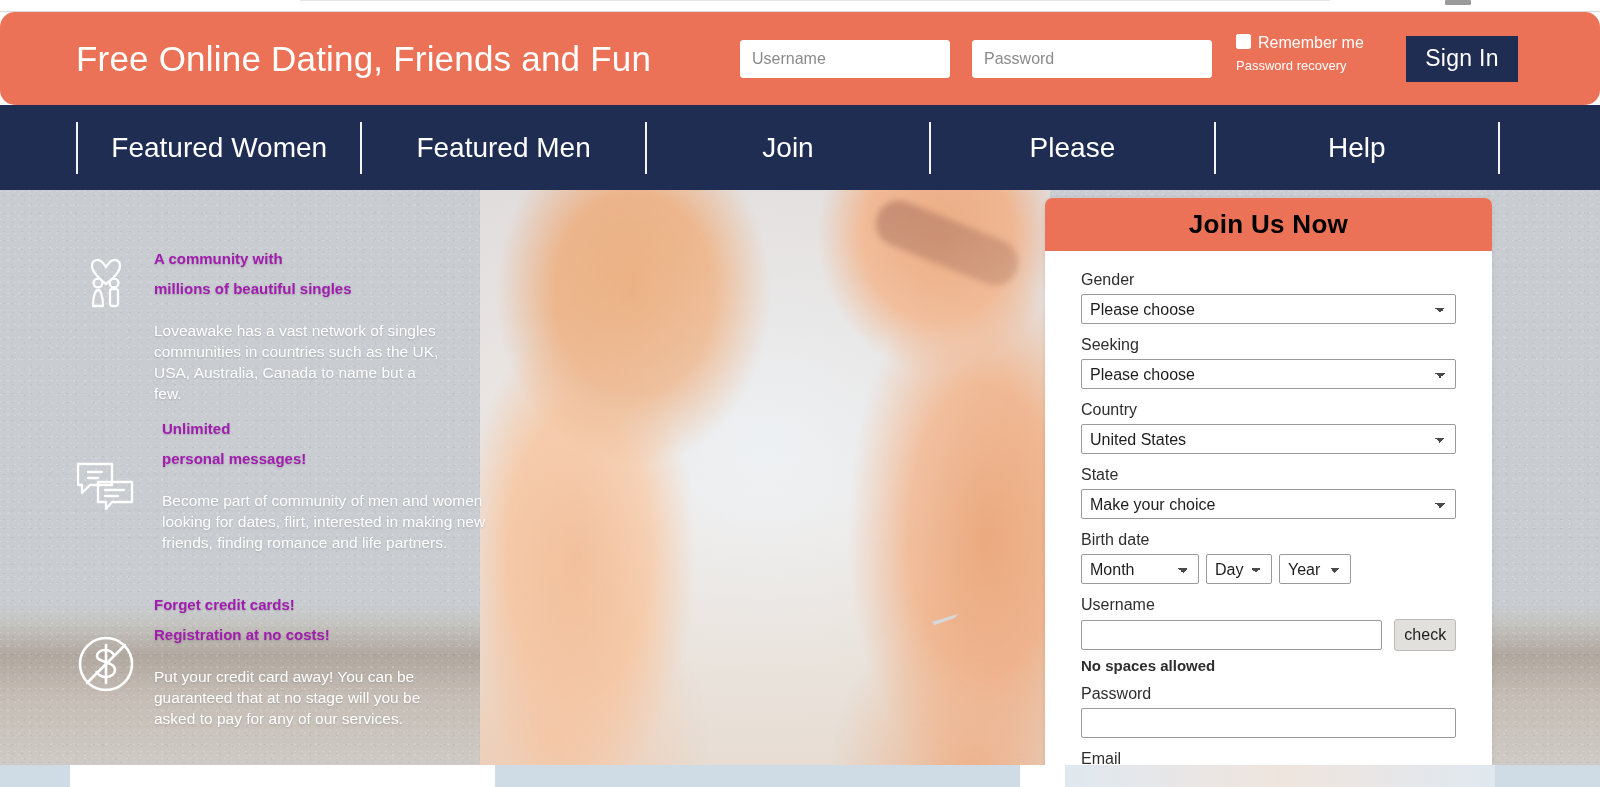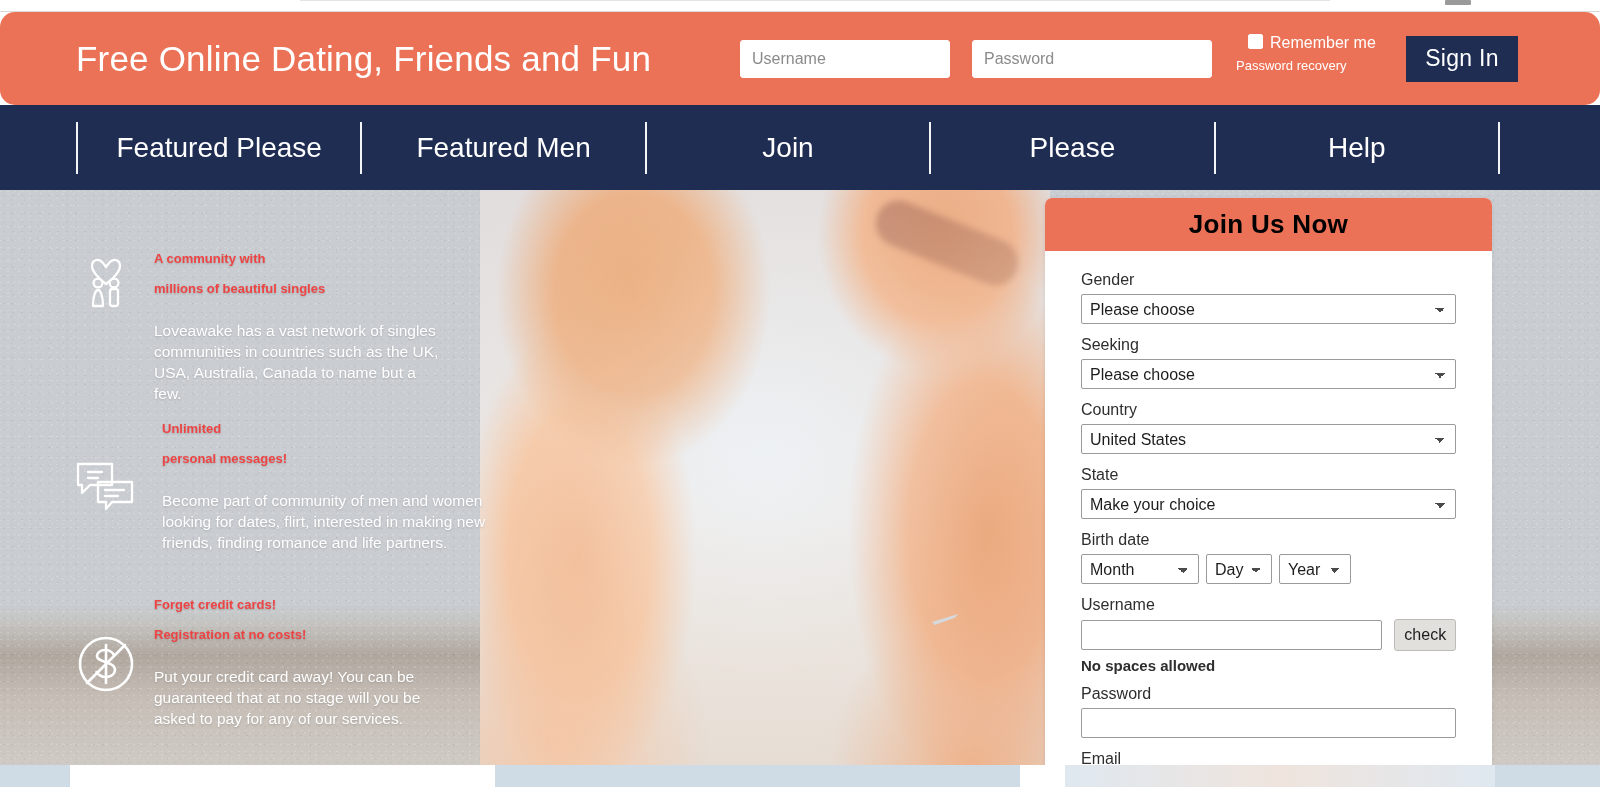--- a/index.html
+++ b/index.html
@@ -94,21 +94,21 @@
 
   .remember-block {
     margin-left: 24px;
     width: 146px;
     position: relative;
     height: 50px;
   }
   .remember-row {
     display: flex;
     position: absolute;
-    top: 0; left: 12px;
+    top: 0; left: 0;
   }
   .checkbox {
     width: 15px; height: 15px;
     background: #ffffff;
     border: 1px solid #ffffff;
     border-radius: 2px;
     display: inline-block;
     flex: none;
   }
   .remember-label {
@@ -278,22 +278,22 @@
   }
   .feature-icon {
     width: 68px; height: 68px;
     flex: none;
     margin-right: 14px;
     position: relative;
   }
   .feature-icon svg { display: block; }
   .feature-text { padding-top: 2px; }
   .feature-heading {
-    color: #ef4444;
-    font-size: 13px;
+    color: #a21caf;
+    font-size: 15px;
     font-weight: bold;
     line-height: 30px;
     text-shadow: 0 1px 2px rgba(60,60,60,.25);
     white-space: nowrap;
   }
   .feature-body {
     color: #ffffff;
     font-size: 15.5px;
     line-height: 21px;
     margin-top: 16px;
@@ -443,21 +443,21 @@
         <a href="#" class="recovery-link">Password recovery</a>
       </div>
 
       <button class="signin-btn">Sign In</button>
     </div>
   </div>
 
   <div class="navbar">
     <div class="nav-inner">
       <span class="nav-div"></span>
-      <a href="#" class="nav-item">Featured Please</a>
+      <a href="#" class="nav-item">Featured Women</a>
       <span class="nav-div"></span>
       <a href="#" class="nav-item">Featured Men</a>
       <span class="nav-div"></span>
       <a href="#" class="nav-item">Join</a>
       <span class="nav-div"></span>
       <a href="#" class="nav-item">Please</a>
       <span class="nav-div"></span>
       <a href="#" class="nav-item">Help</a>
       <span class="nav-div"></span>
     </div>

